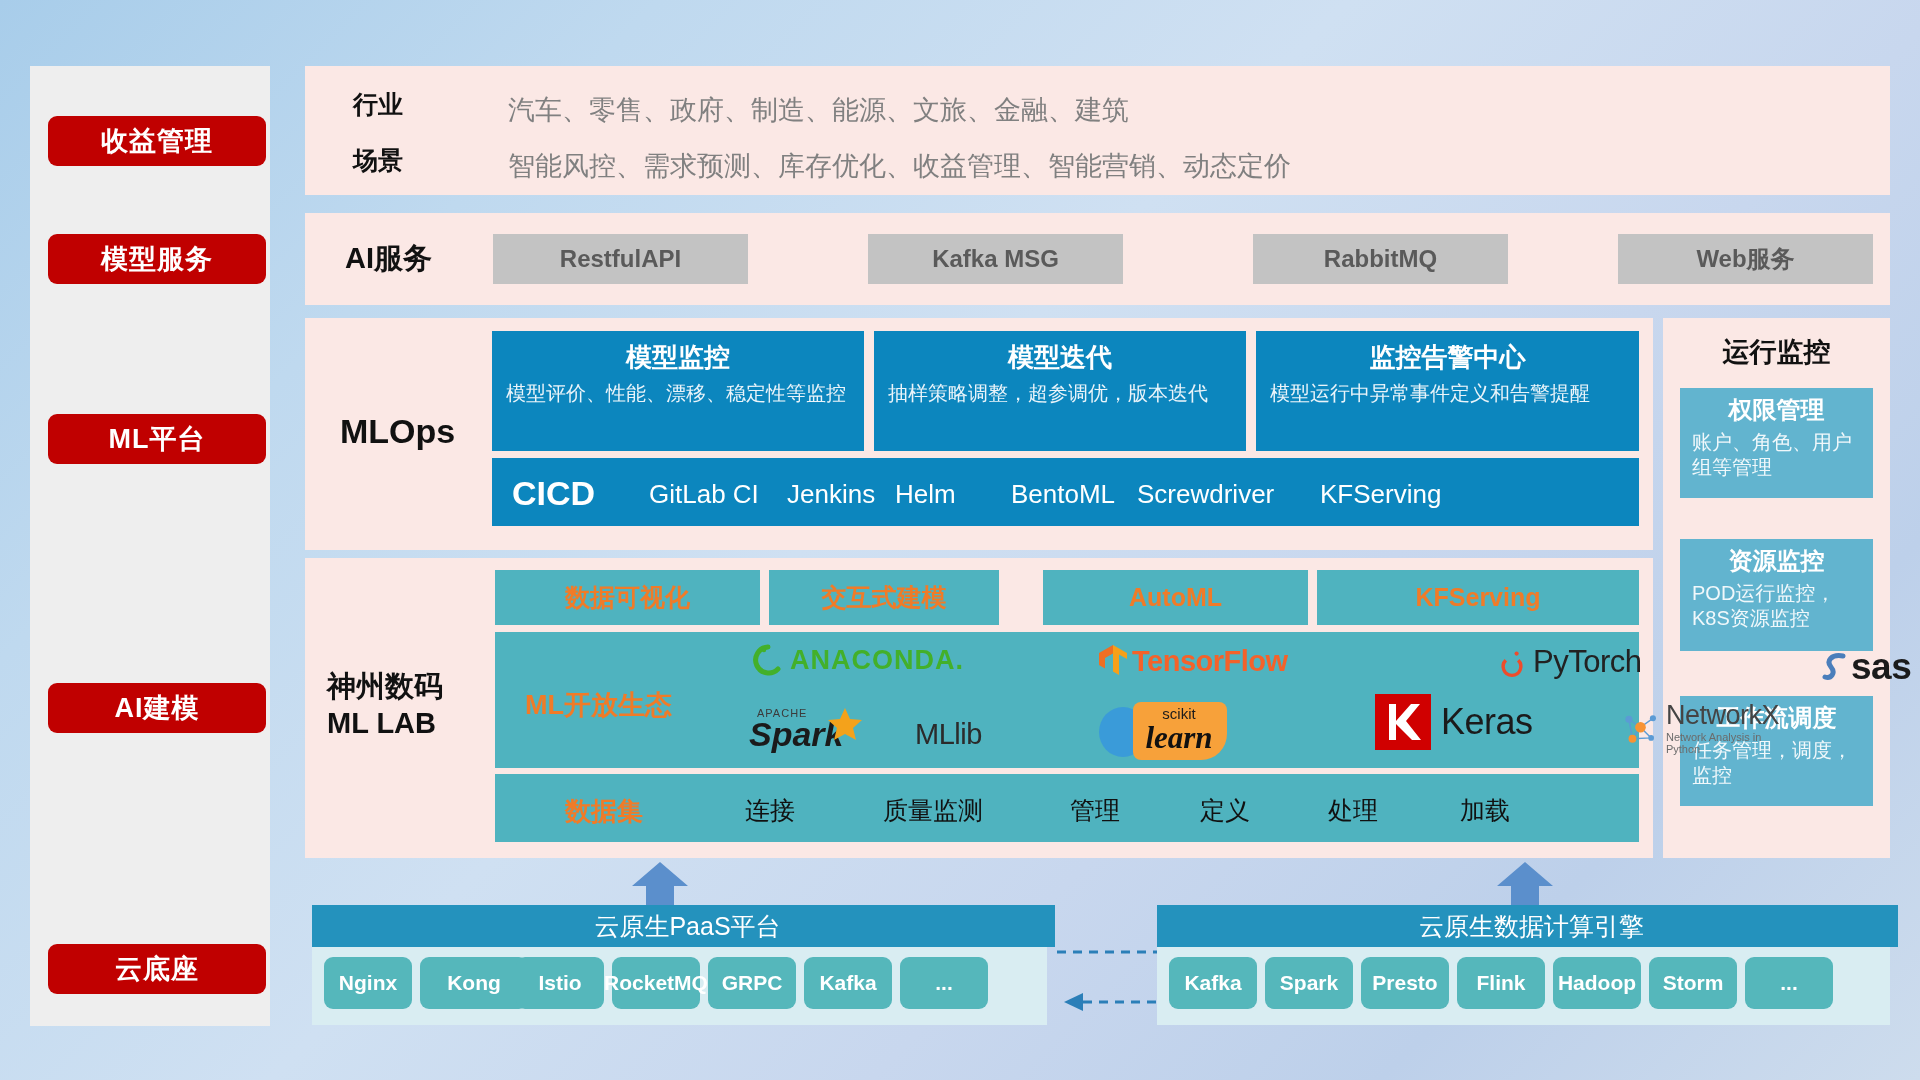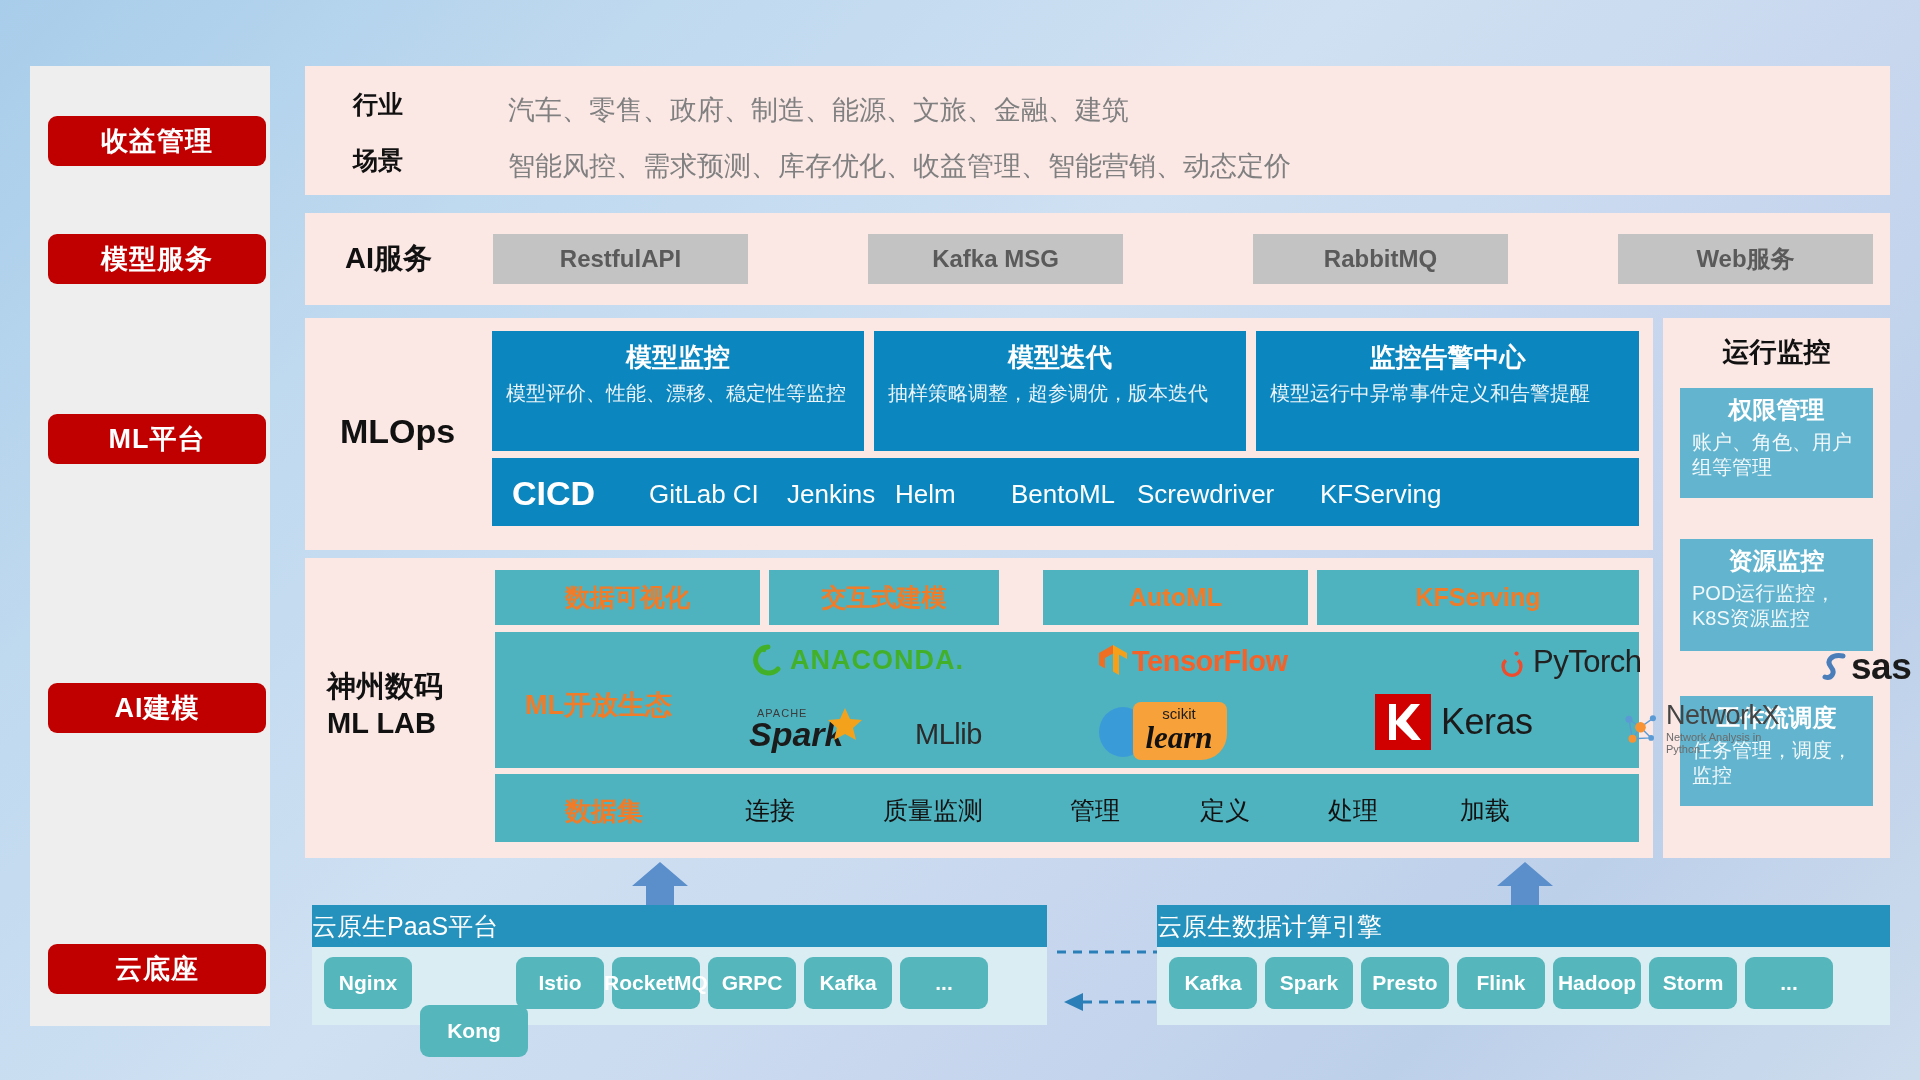--- a/index.html
+++ b/index.html
@@ -54,21 +54,21 @@
 
   
   .teal{position:absolute;background:#4fb3bf;box-sizing:border-box;}
   .teal-tab{display:flex;align-items:center;justify-content:center;color:#f07b28;font-size:25px;font-weight:bold;}
   .lab-label{position:absolute;font-size:29px;font-weight:bold;color:#111;line-height:1.28;}
   .eco-label{position:absolute;color:#f07b28;font-size:27px;font-weight:bold;}
   .ds-label{position:absolute;color:#f07b28;font-size:26px;font-weight:bold;}
   .ds-item{position:absolute;color:#111;font-size:25px;text-align:center;}
 
   
-  .cloud-head{position:absolute;background:#2492bd;color:#fff;font-size:25px;display:flex;align-items:center;}
+  .cloud-head{position:absolute;background:#2492bd;color:#fff;font-size:25px;display:flex;align-items:center;justify-content:center;padding-left:8px;}
   .cloud-body{position:absolute;background:#d9edf2;}
   .cloud-chip{
     position:absolute;background:#55b7bb;border-radius:9px;color:#fff;font-size:21px;font-weight:bold;
     display:flex;align-items:center;justify-content:center;text-align:center;line-height:1.08;box-sizing:border-box;padding:0 4px;
   }
   .arrow-up{position:absolute;}
   .dash{position:absolute;}
 
   
   .logo{position:absolute;display:flex;align-items:center;}
@@ -286,21 +286,21 @@
     <path d="M28 53 L9 62 L28 71 Z" fill="#2b7fb8"></path>
   </svg>
 
   <div class="cloud-head" style="left:312px;top:905px;width:735px;height:42px;">
     <span>云原生PaaS平台</span>
   </div>
   <div class="cloud-body" style="left:312px;top:947px;width:735px;height:78px;">
     <div class="cloud-chip" style="left:12px;top:10px;width:88px;height:52px;">
         <span>Nginx</span>
       </div>
-    <div class="cloud-chip" style="left:108px;top:10px;width:108px;height:52px;margin-top:48px;">
+    <div class="cloud-chip" style="left:108px;top:10px;width:108px;height:52px;">
         <span>Kong</span>
       </div>
     <div class="cloud-chip" style="left:204px;top:10px;width:88px;height:52px;">
         <span>Istio</span>
       </div>
     <div class="cloud-chip" style="left:300px;top:10px;width:88px;height:52px;">
         <span>RocketMQ</span>
       </div>
     <div class="cloud-chip" style="left:396px;top:10px;width:88px;height:52px;">
         <span>GRPC</span>

